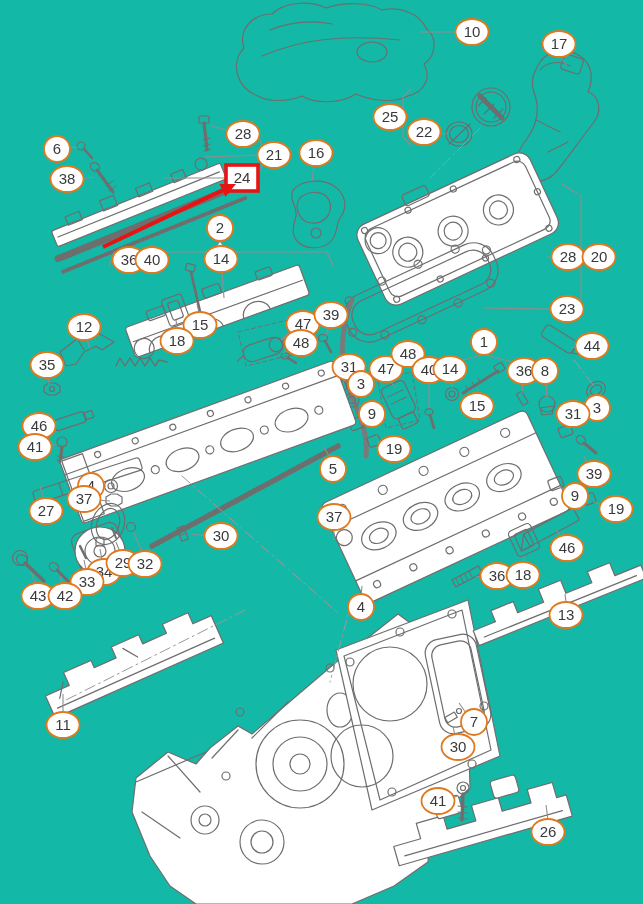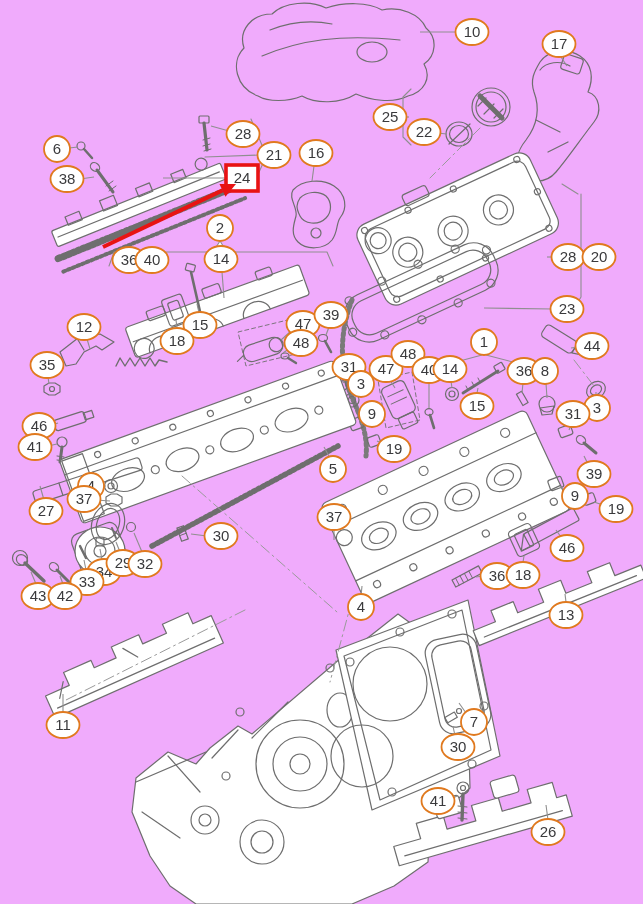--- a/index.html
+++ b/index.html
@@ -1,16 +1,16 @@
 <!DOCTYPE html>
 <html><head>
 <meta charset="utf-8">
 <style>
   html,body{margin:0;padding:0;background:#fff;}
-  .page{position:relative;width:643px;height:904px;background:#f0abfc;overflow:hidden;
+  .page{position:relative;width:643px;height:904px;background:#14b8a6;overflow:hidden;
         font-family:"Liberation Sans", sans-serif;}
   svg{position:absolute;left:0;top:0;}
   .callout-text{font-family:"Liberation Sans", sans-serif;font-size:15px;fill:#3a3a3c;}
 </style>
 </head>
 <body>
 
 <div class="page">
 <svg id="diagram" width="643" height="904" viewBox="0 0 643 904">
 

